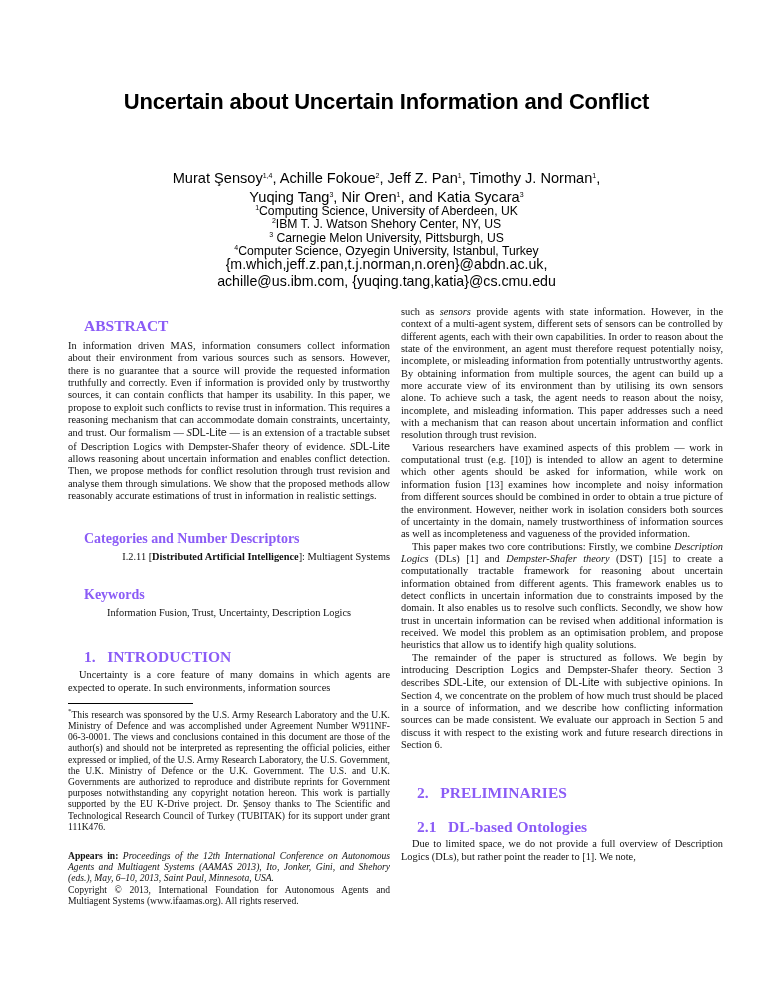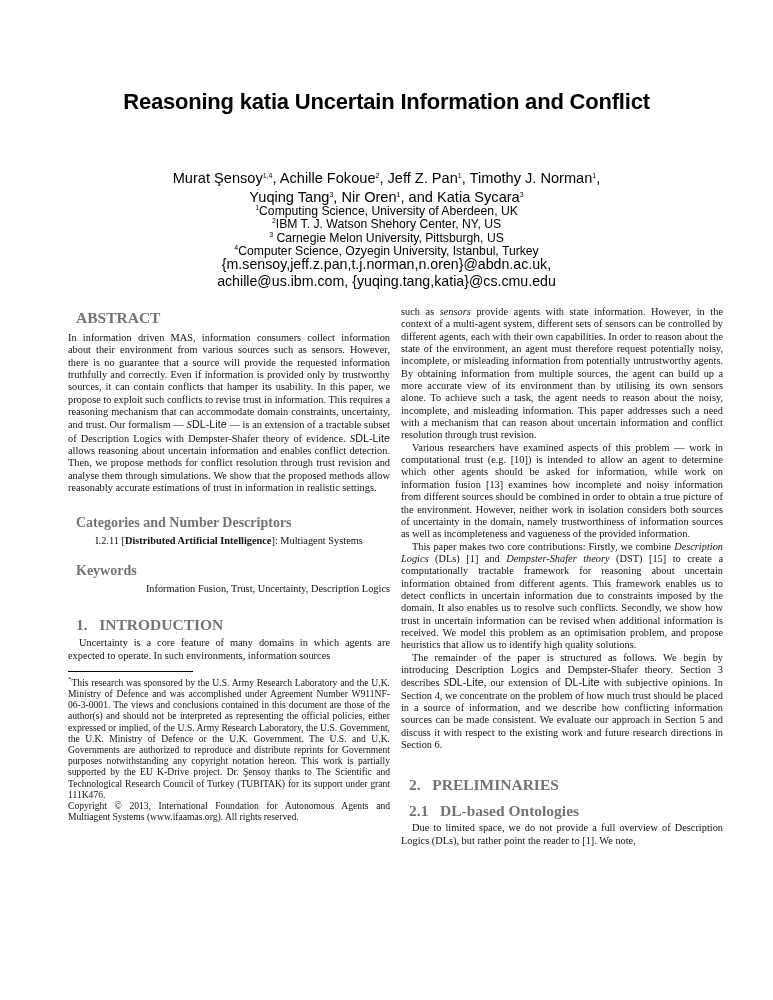--- a/index.html
+++ b/index.html
@@ -6,78 +6,79 @@
   body { width: 773px; height: 1000px; position: relative; overflow: hidden; color: #111; font-family: "Liberation Serif", serif; }
   .title { position: absolute; left: 40px; width: 693px; top: 88px; text-align: center; font-family: "Liberation Sans", sans-serif; font-weight: bold; font-size: 22px; line-height: 27px; letter-spacing: -0.2px; color: #000; }
   .title .star { font-size: 8px; vertical-align: top; font-weight: normal; margin-left: 4px; }
   .authors { position: absolute; left: 40px; width: 693px; top: 169px; text-align: center; font-family: "Liberation Sans", sans-serif; font-size: 14.6px; line-height: 19px; color: #000; }
   .affils { position: absolute; left: 40px; width: 693px; top: 205px; text-align: center; font-family: "Liberation Sans", sans-serif; font-size: 12.2px; line-height: 13.3px; color: #000; }
   .emails { position: absolute; left: 40px; width: 693px; top: 256px; text-align: center; font-family: "Liberation Sans", sans-serif; font-size: 14.2px; line-height: 17px; color: #000; }
   sup { font-size: 7px; vertical-align: 5px; line-height: 0; }
   .col { position: absolute; width: 322px; font-size: 10.35px; line-height: 12.35px; text-align: justify; }
   .col.left { left: 68px; top: 301px; }
   .col.right { left: 401px; top: 306px; }
-  h2 { font-family: "Liberation Serif", serif; font-weight: bold; margin: 8px; color: #737373; }
+  h2 { font-family: "Liberation Serif", serif; font-weight: bold; margin: 16px; color: #8b5cf6; }
   .h-main { font-size: 15.5px; line-height: 18px; margin-bottom: 5px; }
   .h-sub { font-size: 14px; line-height: 17px; margin-bottom: 4px; }
   p { margin: 0; }
   .indent { text-indent: 11px; }
   .sdl { font-family: "Liberation Sans", sans-serif; font-size: 10.8px; }
   .sdl .cal { font-style: italic; font-family: "Liberation Serif", serif; }
   .rule { width: 125px; border-top: 1px solid #000; margin: 9px 0 5px 0; }
   .foot { font-size: 9.6px; line-height: 11.2px; }
   .appears { font-size: 9.6px; line-height: 11.2px; margin-top: 18px; }
 </style>
 </head>
 <body>
 
 <div class="title">
-  <div>Reasoning katia Uncertain Information and Conflict</div>
+  <div>Uncertain about Uncertain Information and Conflict</div>
 </div>
 
 <div class="authors">
   <div>
     <span><span>Murat Şensoy</span><sup>1,4</sup><span>, </span></span><span><span>Achille Fokoue</span><sup>2</sup><span>, </span></span><span><span>Jeff Z. Pan</span><sup>1</sup><span>, </span></span><span><span>Timothy J. Norman</span><sup>1</sup><span>,</span></span>
   </div>
   <div>
     <span><span>Yuqing Tang</span><sup>3</sup><span>, </span></span><span><span>Nir Oren</span><sup>1</sup><span>, and </span></span><span><span>Katia Sycara</span><sup>3</sup></span>
   </div>
 </div>
 
 <div class="affils">
   <div><sup>1</sup><span>Computing Science, University of Aberdeen, UK</span></div>
   <div><sup>2</sup><span>IBM T. J. Watson Shehory Center, NY, US</span></div>
   <div><sup>3</sup><span> Carnegie Melon University, Pittsburgh, US</span></div>
   <div><sup>4</sup><span>Computer Science, Ozyegin University, Istanbul, Turkey</span></div>
 </div>
 
 <div class="emails">
-  <div>{m.sensoy,jeff.z.pan,t.j.norman,n.oren}@abdn.ac.uk,</div>
+  <div>{m.which,jeff.z.pan,t.j.norman,n.oren}@abdn.ac.uk,</div>
   <div>achille@us.ibm.com, {yuqing.tang,katia}@cs.cmu.edu</div>
 </div>
 
 <div class="col left">
   <h2 class="h-main">ABSTRACT</h2>
   <p><span>In information driven MAS, information consumers collect information about their environment from various sources such as sensors. However, there is no guarantee that a source will provide the requested information truthfully and correctly.  Even if information is provided only by trustworthy sources, it can contain conflicts that hamper its usability. In this paper, we propose to exploit such conflicts to revise trust in information. This requires a reasoning mechanism that can accommodate domain constraints, uncertainty, and trust. Our formalism — </span><span class="sdl"><span class="cal">S</span><span>DL-Lite</span></span><span> — is an extension of a tractable subset of Description Logics with Dempster-Shafer theory of evidence. </span><span class="sdl"><span class="cal">S</span><span>DL-Lite</span></span><span> allows reasoning about uncertain information and enables conflict detection. Then, we propose methods for conflict resolution through trust revision and analyse them through simulations. We show that the proposed methods allow reasonably accurate estimations of trust in information in realistic settings.</span></p>
 
   <div style="height:12px"></div>
   <h2 class="h-sub">Categories and Number Descriptors</h2>
-  <p style="text-align:center"><span>I.2.11 [</span><b>Distributed Artificial Intelligence</b><span>]: Multiagent Systems</span></p>
+  <p style="text-align:right"><span>I.2.11 [</span><b>Distributed Artificial Intelligence</b><span>]: Multiagent Systems</span></p>
 
   <div style="height:6px"></div>
   <h2 class="h-sub">Keywords</h2>
-  <p style="text-align:right">Information Fusion, Trust, Uncertainty, Description Logics</p>
+  <p style="text-align:center">Information Fusion, Trust, Uncertainty, Description Logics</p>
 
   <div style="height:13px"></div>
   <h2 class="h-main" style="white-space:pre; margin-bottom:3px">1.   INTRODUCTION</h2>
   <p class="indent">Uncertainty is a core feature of many domains in which agents are expected to operate. In such environments, information sources</p>
 
   <div class="rule"></div>
   <p class="foot"><sup>*</sup><span>This research was sponsored by the U.S. Army Research Laboratory and the U.K. Ministry of Defence and was accomplished under Agreement Number W911NF-06-3-0001.  The views and conclusions contained in this document are those of the author(s) and should not be interpreted as representing the official policies, either expressed or implied, of the U.S. Army Research Laboratory, the U.S. Government, the U.K. Ministry of Defence or the U.K. Government. The U.S. and U.K. Governments are authorized to reproduce and distribute reprints for Government purposes notwithstanding any copyright notation hereon. This work is partially supported by the EU K-Drive project.  Dr. Şensoy thanks to The Scientific and Technological Research Council of Turkey (TUBITAK) for its support under grant 111K476.</span></p>
 
+  <p class="appears"><b>Appears in:</b><i> Proceedings of the 12th International Conference on Autonomous Agents and Multiagent Systems (AAMAS 2013), Ito, Jonker, Gini, and Shehory (eds.), May, 6–10, 2013, Saint Paul, Minnesota, USA.</i></p>
   <p class="foot">Copyright © 2013, International Foundation for Autonomous Agents and Multiagent Systems (www.ifaamas.org). All rights reserved.</p>
 </div>
 
 <div class="col right">
   <p><span>such as </span><i>sensors</i><span> provide agents with state information.  However, in the context of a multi-agent system, different sets of sensors can be controlled by different agents, each with their own capabilities.  In order to reason about the state of the environment, an agent must therefore request potentially noisy, incomplete, or misleading information from potentially untrustworthy agents. By obtaining information from multiple sources, the agent can build up a more accurate view of its environment than by utilising its own sensors alone.  To achieve such a task, the agent needs to reason about the noisy, incomplete, and misleading information. This paper addresses such a need with a mechanism that can reason about uncertain information and conflict resolution through trust revision.</span></p>
   <p class="indent">Various researchers have examined aspects of this problem — work in computational trust (e.g. [10]) is intended to allow an agent to determine which other agents should be asked for information, while work on information fusion [13] examines how incomplete and noisy information from different sources should be combined in order to obtain a true picture of the environment. However, neither work in isolation considers both sources of uncertainty in the domain, namely trustworthiness of information sources as well as incompleteness and vagueness of the provided information.</p>
   <p class="indent"><span>This paper makes two core contributions: Firstly, we combine </span><i>Description Logics</i><span> (DLs) [1] and </span><i>Dempster-Shafer theory</i><span> (DST) [15] to create a computationally tractable framework for reasoning about uncertain information obtained from different agents.  This framework enables us to detect conflicts in uncertain information due to constraints imposed by the domain.  It also enables us to resolve such conflicts.  Secondly, we show how trust in uncertain information can be revised when additional information is received. We model this problem as an optimisation problem, and propose heuristics that allow us to identify high quality solutions.</span></p>
   <p class="indent"><span>The remainder of the paper is structured as follows. We begin by introducing Description Logics and Dempster-Shafer theory.  Section 3 describes </span><span class="sdl"><span class="cal">S</span><span>DL-Lite</span></span><span>, our extension of </span><span class="sdl">DL-Lite</span><span>  with subjective opinions.  In Section 4, we concentrate on the problem of how much trust should be placed in a source of information, and we describe how conflicting information sources can be made consistent. We evaluate our approach in Section 5 and discuss it with respect to the existing work and future research directions in Section 6.</span></p>
 
   <div style="height:17px"></div>

